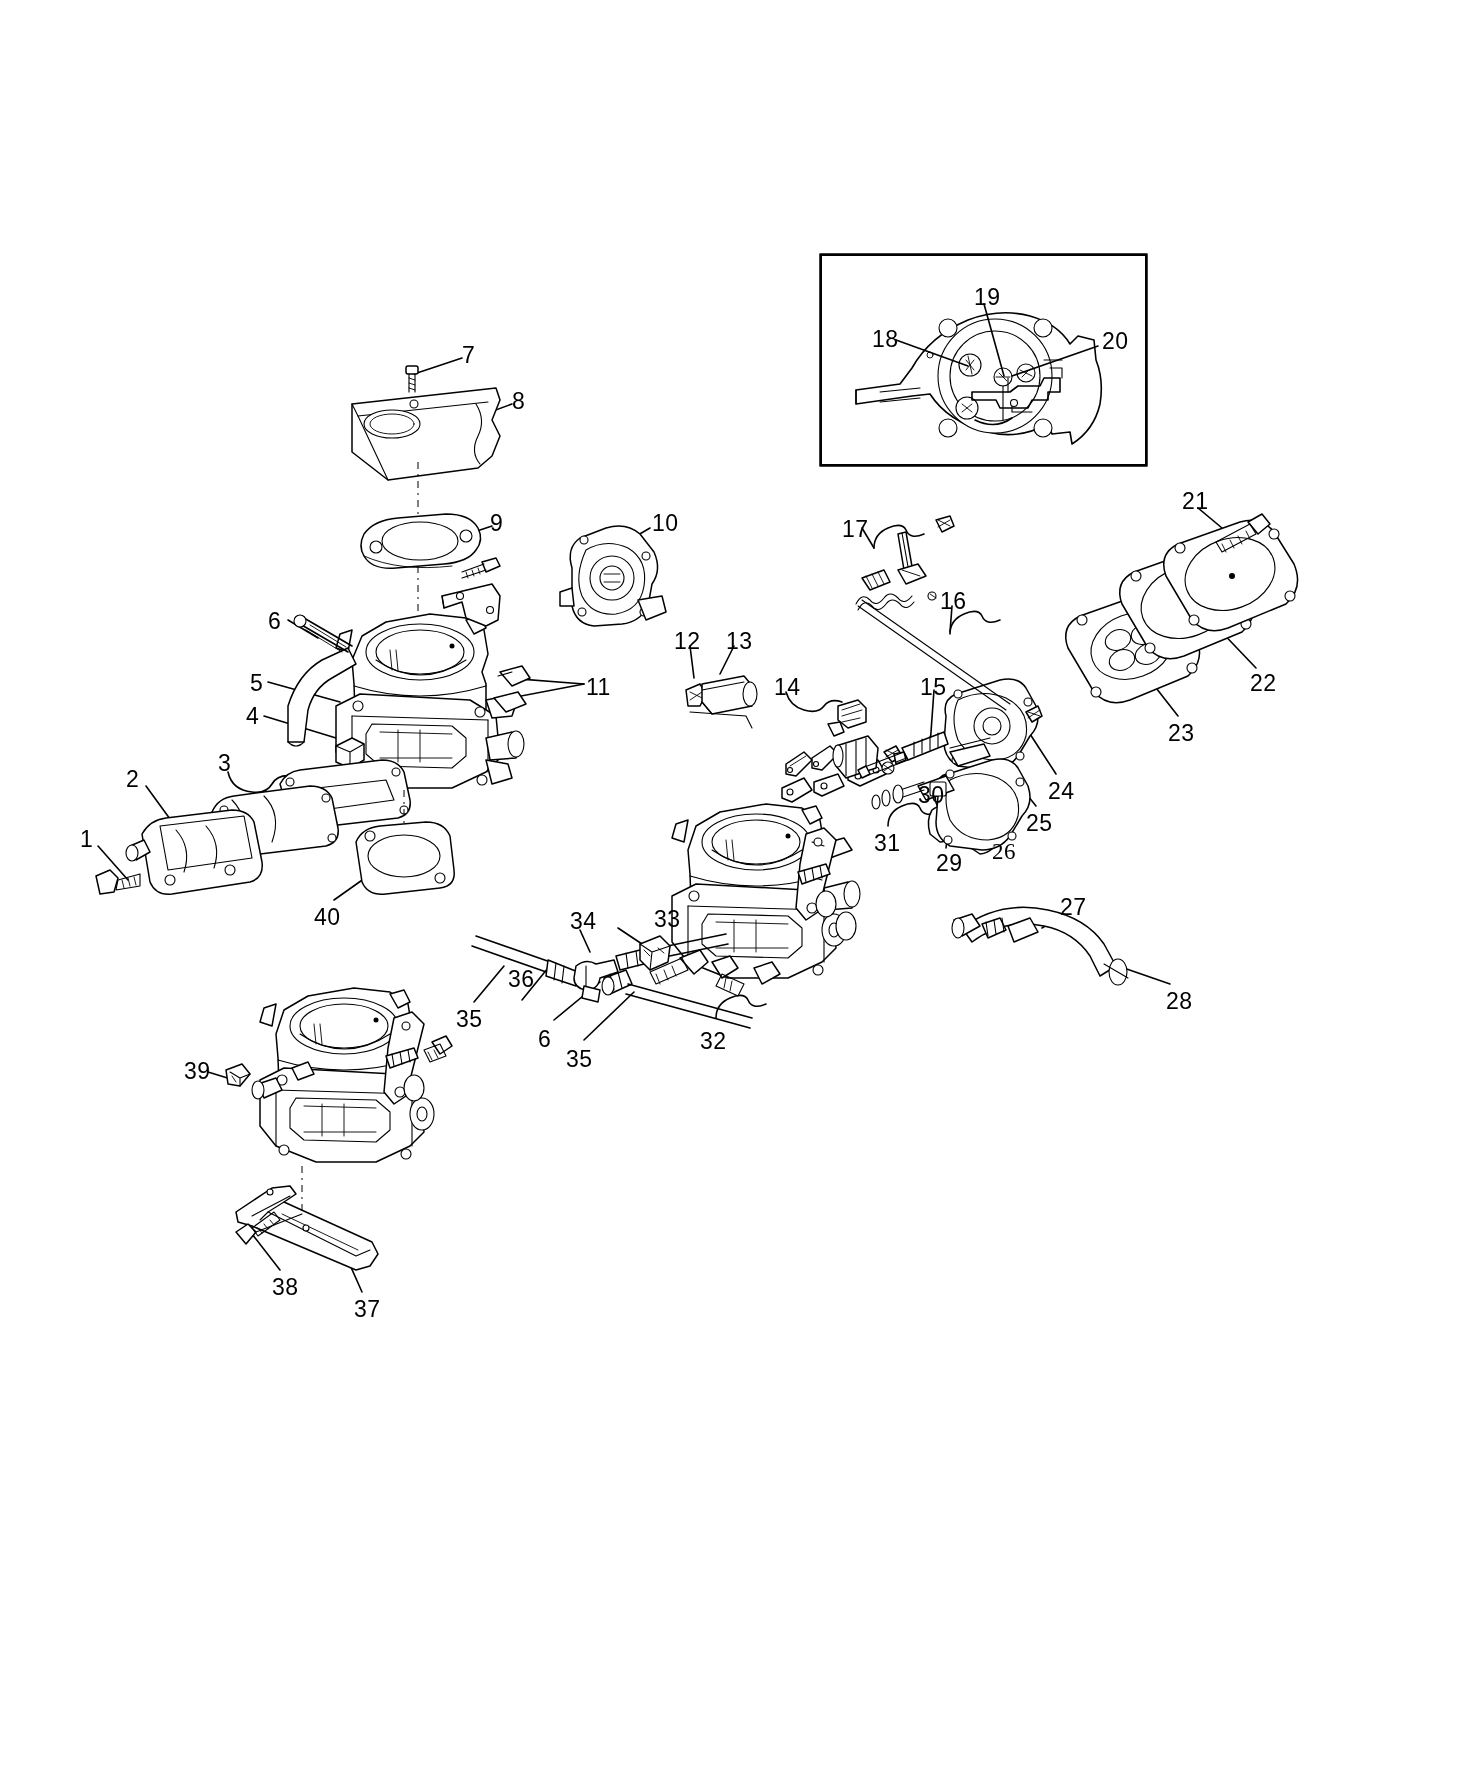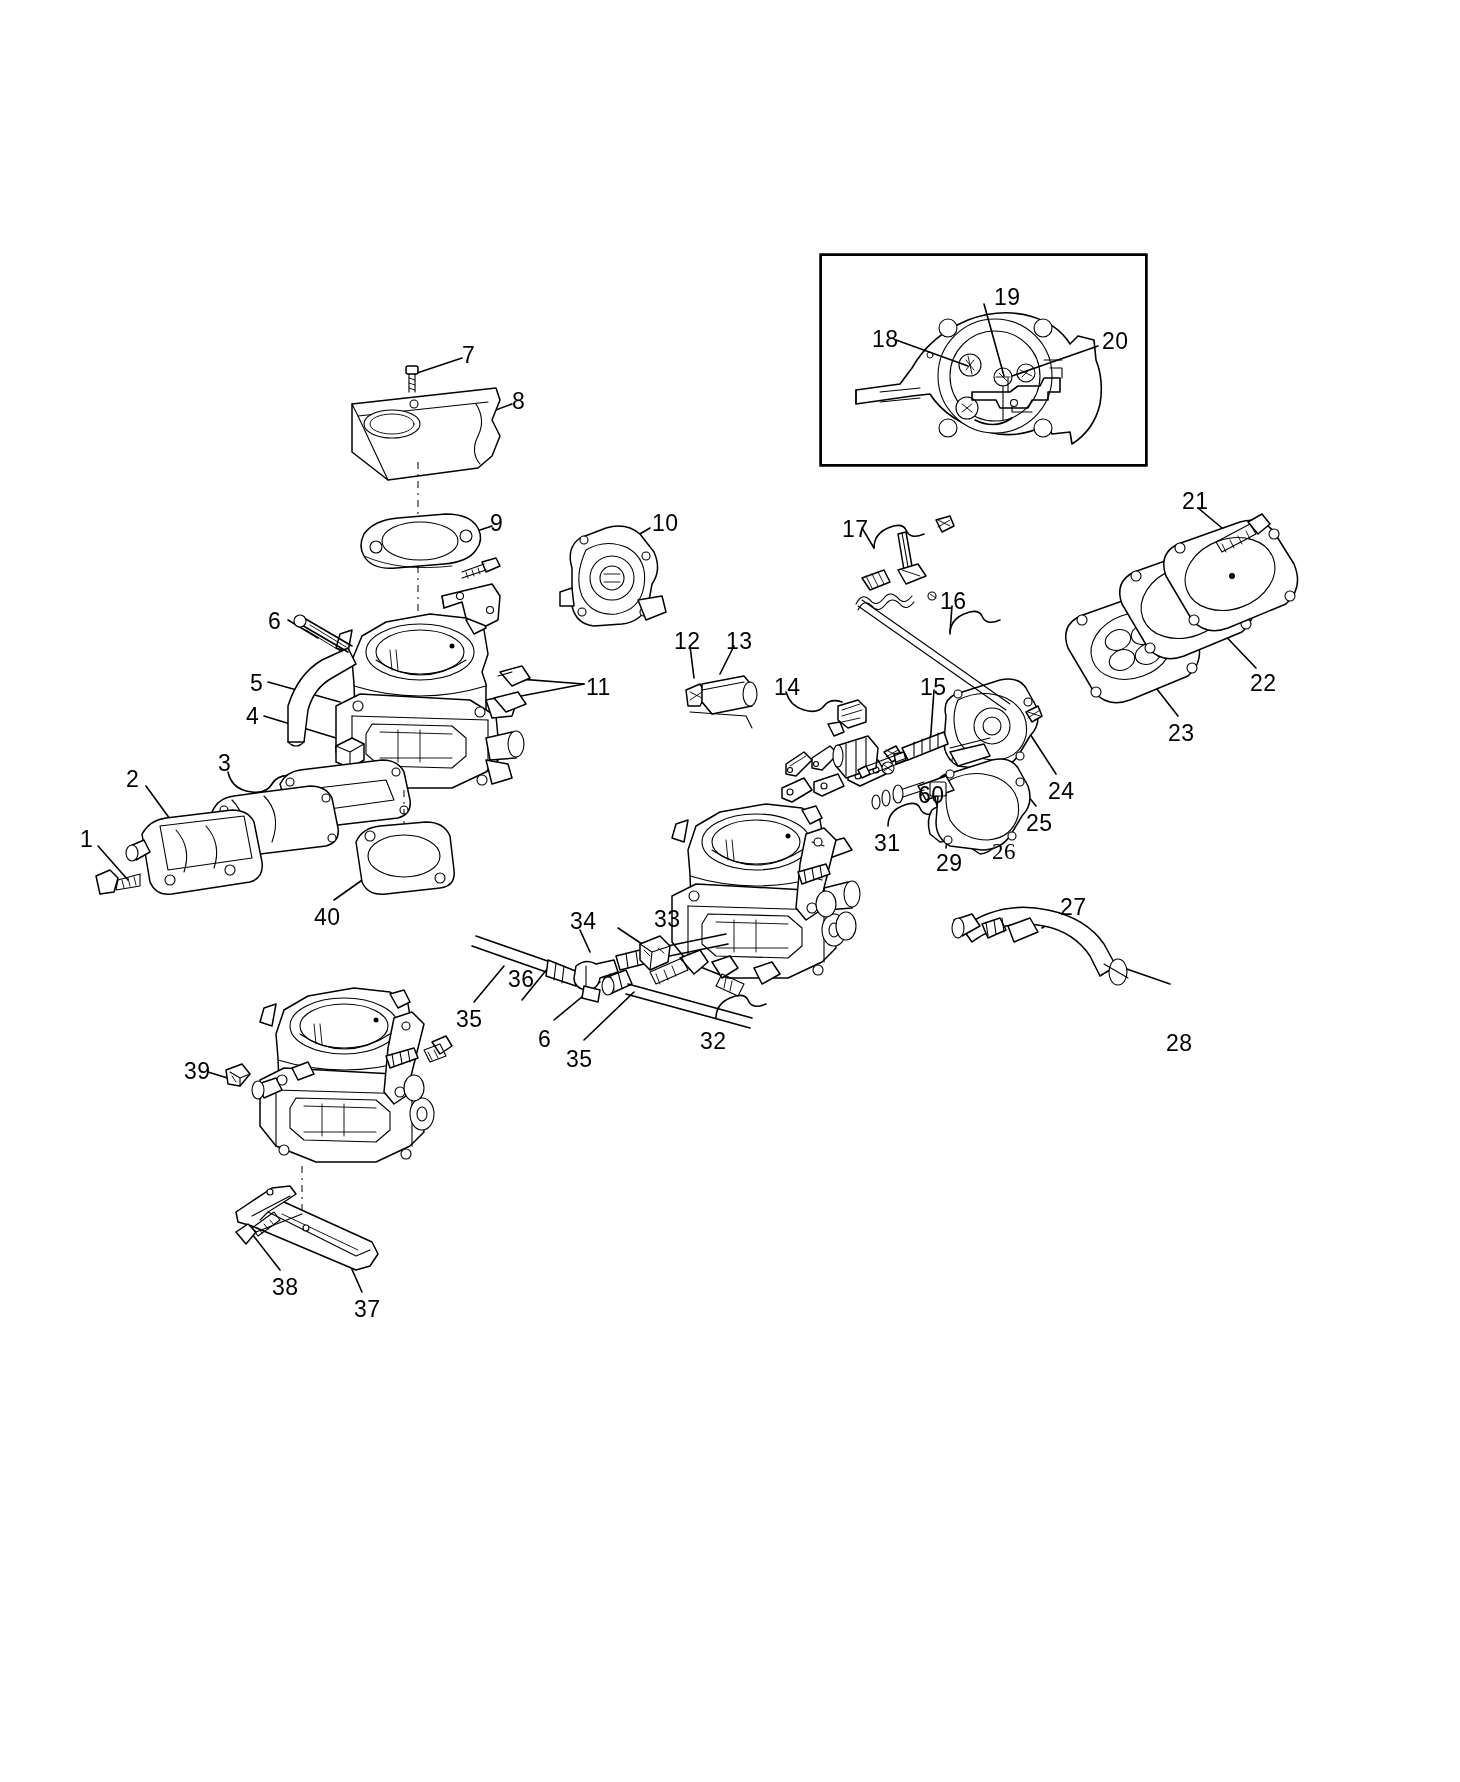--- a/index.html
+++ b/index.html
@@ -649,32 +649,32 @@
   <span class="callout-label" style="left:490px; top:512px;">9</span>
   <span class="callout-label" style="left:652px; top:512px;">10</span>
   <span class="callout-label" style="left:586px; top:676px;">11</span>
   <span class="callout-label" style="left:674px; top:630px;">12</span>
   <span class="callout-label" style="left:726px; top:630px;">13</span>
   <span class="callout-label" style="left:774px; top:676px;">14</span>
   <span class="callout-label" style="left:920px; top:676px;">15</span>
   <span class="callout-label" style="left:940px; top:590px;">16</span>
   <span class="callout-label" style="left:842px; top:518px;">17</span>
   <span class="callout-label" style="left:872px; top:328px;">18</span>
-  <span class="callout-label" style="left:974px; top:286px;margin-left:20px;">19</span>
+  <span class="callout-label" style="left:974px; top:286px;">19</span>
   <span class="callout-label" style="left:1102px; top:330px;">20</span>
   <span class="callout-label" style="left:1182px; top:490px;">21</span>
   <span class="callout-label" style="left:1250px; top:672px;">22</span>
   <span class="callout-label" style="left:1168px; top:722px;">23</span>
   <span class="callout-label" style="left:1048px; top:780px;">24</span>
   <span class="callout-label" style="left:1026px; top:812px;">25</span>
   <span class="callout-label" style="left:992px;  top:840px;font-family:Liberation Serif, serif;">26</span>
   <span class="callout-label" style="left:1060px; top:896px;">27</span>
-  <span class="callout-label" style="left:1166px; top:1032px;">28</span>
+  <span class="callout-label" style="left:1166px; top:990px;">28</span>
   <span class="callout-label" style="left:936px;  top:852px;">29</span>
-  <span class="callout-label" style="left:918px;  top:784px;">60</span>
+  <span class="callout-label" style="left:918px;  top:784px;">30</span>
   <span class="callout-label" style="left:874px;  top:832px;">31</span>
   <span class="callout-label" style="left:700px;  top:1030px;">32</span>
   <span class="callout-label" style="left:610px;  top:908px;margin-left:44px;">33</span>
   <span class="callout-label" style="left:570px;  top:910px;">34</span>
   <span class="callout-label" style="left:456px;  top:1008px;">35</span>
   <span class="callout-label" style="left:508px;  top:968px;">36</span>
   <span class="callout-label" style="left:538px; top:1028px;">6</span>
   <span class="callout-label" style="left:566px; top:1048px;">35</span>
   <span class="callout-label" style="left:354px;  top:1298px;">37</span>
   <span class="callout-label" style="left:272px;  top:1276px;">38</span>

